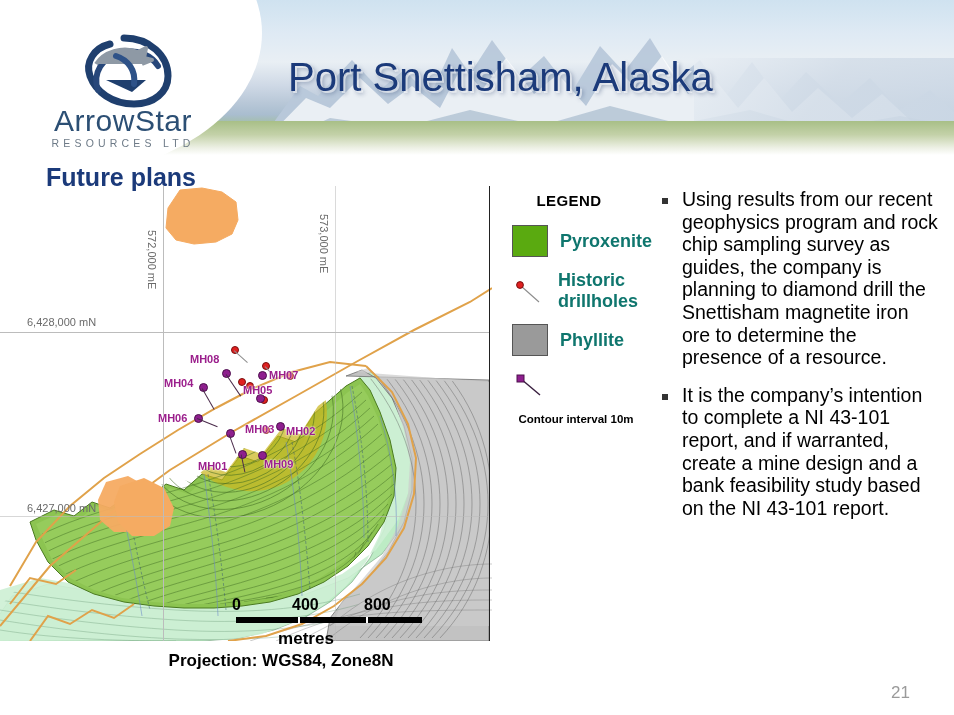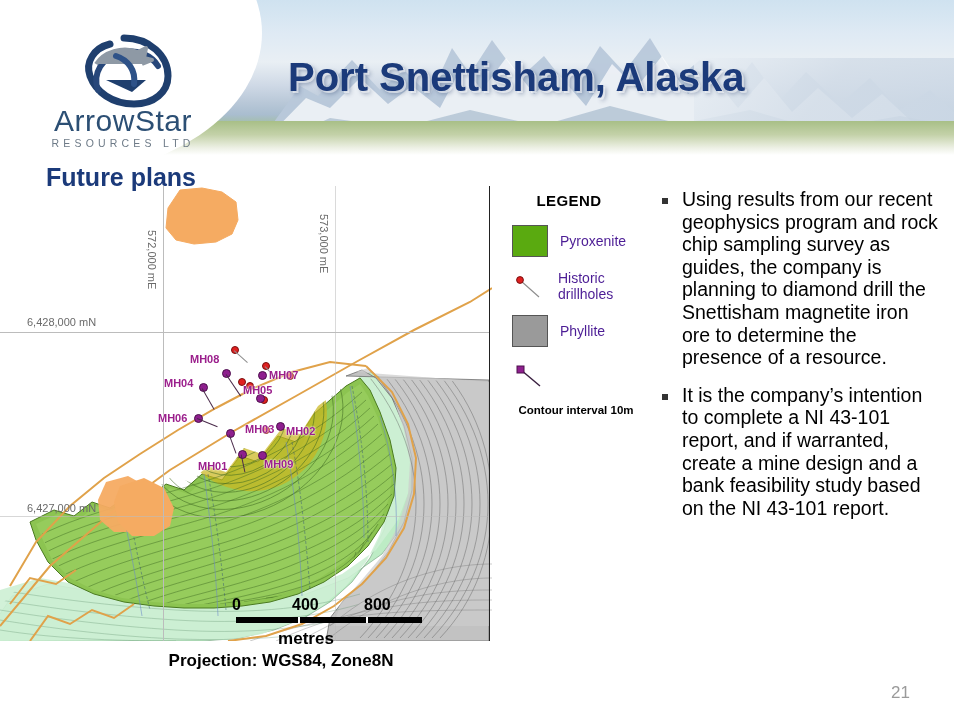--- a/index.html
+++ b/index.html
@@ -22,21 +22,21 @@
         background:#ffffff;border-radius:50%;z-index:3;}
 
   #logo{position:absolute;left:28px;top:34px;width:190px;height:122px;z-index:4;}
   #logo .mark{position:absolute;left:48px;top:0;width:96px;height:74px;}
   #logo .wordmark{position:absolute;left:0;top:70px;width:190px;text-align:center;
         font-size:30px;color:#2c4f74;letter-spacing:.5px;font-family:"Liberation Sans",sans-serif;}
   #logo .subword{position:absolute;left:0;top:103px;width:190px;text-align:center;
         font-size:10.5px;color:#6d7a87;letter-spacing:4.2px;}
 
   #page-title{position:absolute;left:288px;top:55px;width:600px;z-index:5;
-        font-size:40px;font-weight:bold;color:#1b3a7a;
+        font-size:40px;font-weight:normal;color:#1b3a7a;
         text-shadow:2px 2px 0 rgba(255,255,255,.55), 3px 3px 4px rgba(60,80,120,.45);
         white-space:nowrap;}
 
   
   #section-heading{position:absolute;left:46px;top:163px;font-size:25px;font-weight:bold;
         color:#1b3a7a;z-index:6;}
 
   
   #map-figure{position:absolute;left:0;top:186px;width:492px;height:500px;}
   #map-canvas{position:absolute;left:0;top:0;width:492px;height:455px;overflow:hidden;background:#fff;}
@@ -64,21 +64,21 @@
   #projection-label{position:absolute;left:0;top:55px;width:492px;text-align:center;
         font-size:17px;font-weight:bold;color:#000;padding-left:70px;box-sizing:border-box;}
 
   
   #legend{position:absolute;left:498px;top:192px;width:160px;}
   #legend-title{text-align:center;font-size:15px;font-weight:bold;color:#000;margin-bottom:16px;
         letter-spacing:.4px;padding-right:18px;}
   .legend-row{display:flex;align-items:center;margin-bottom:13px;}
   .legend-swatch{width:34px;height:30px;border:1px solid #555;flex:0 0 auto;margin-left:14px;}
   .legend-sym{width:34px;height:30px;flex:0 0 auto;margin-left:14px;position:relative;}
-  .legend-text{margin-left:12px;font-size:14px;font-weight:normal;color:#4c1d95;line-height:1.15;}
+  .legend-text{margin-left:12px;font-size:18px;font-weight:bold;color:#0f766e;line-height:1.15;}
   .legend-oval{width:34px;height:27px;border-radius:50%;margin-left:14px;flex:0 0 auto;}
   #contour-note{margin-top:14px;font-size:11.5px;font-weight:bold;color:#000;text-align:center;
         padding-right:4px;}
 
   
   #bullets{position:absolute;left:662px;top:188px;width:278px;}
   .bullet{display:flex;margin-bottom:15px;}
   .bullet .sq{flex:0 0 auto;width:6px;height:6px;background:#333;margin-top:10px;margin-right:14px;}
   .bullet .body{font-size:19.5px;color:#000;line-height:1.16;}
 

